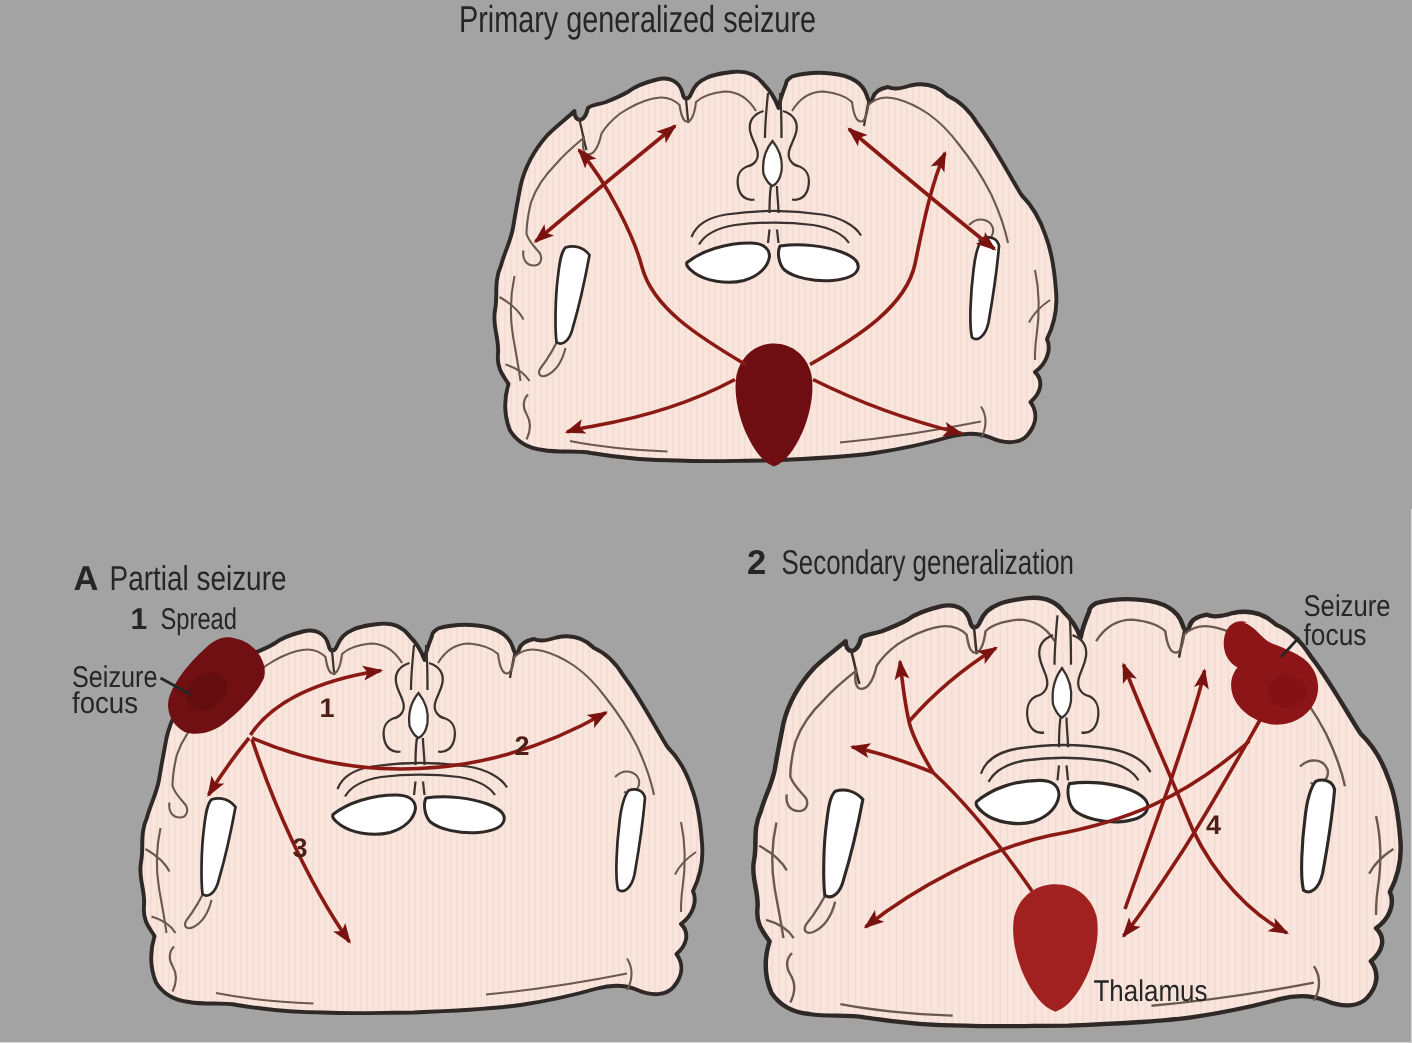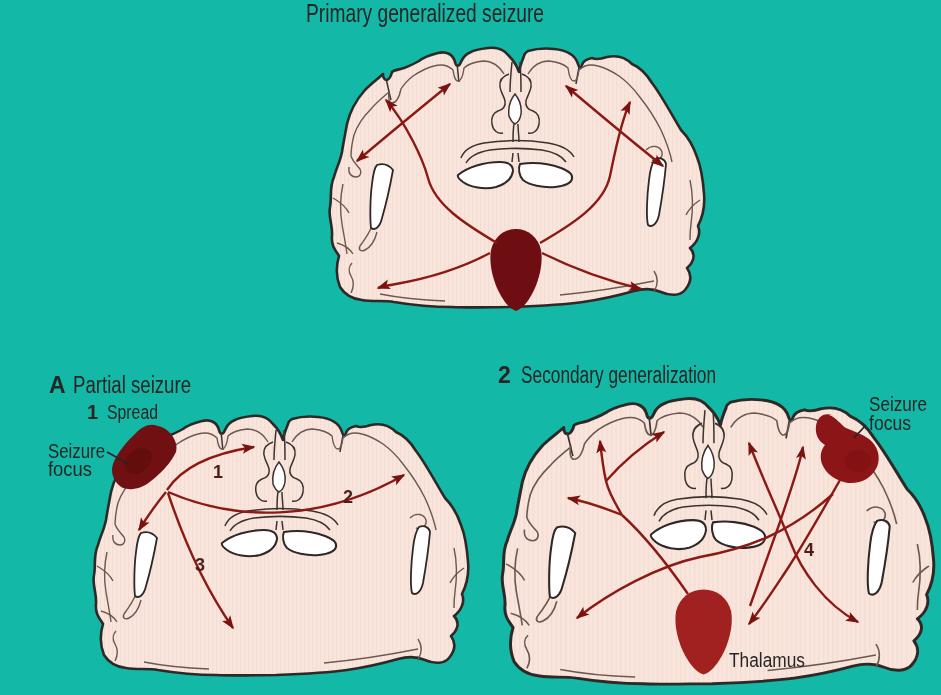--- a/index.html
+++ b/index.html
@@ -1,16 +1,16 @@
 <!DOCTYPE html>
 <html><head>
 <meta charset="utf-8">
 <style>
 html,body{margin:0;padding:0;background:#ffffff;}
-#page{position:relative;width:941px;height:695px;background:#14b8a6;overflow:hidden;
+#page{position:relative;width:941px;height:695px;background:#a3a3a3;overflow:hidden;
 font-family:"Liberation Sans",sans-serif;}
 svg{position:absolute;left:0;top:0;}
 </style>
 </head>
 <body>
 <div id="page">
 <svg width="941" height="695" viewBox="0 0 941 695">
 <defs>
   <pattern id="stripes" width="4" height="8" patternUnits="userSpaceOnUse">
     <rect width="4" height="8" fill="none"></rect>

